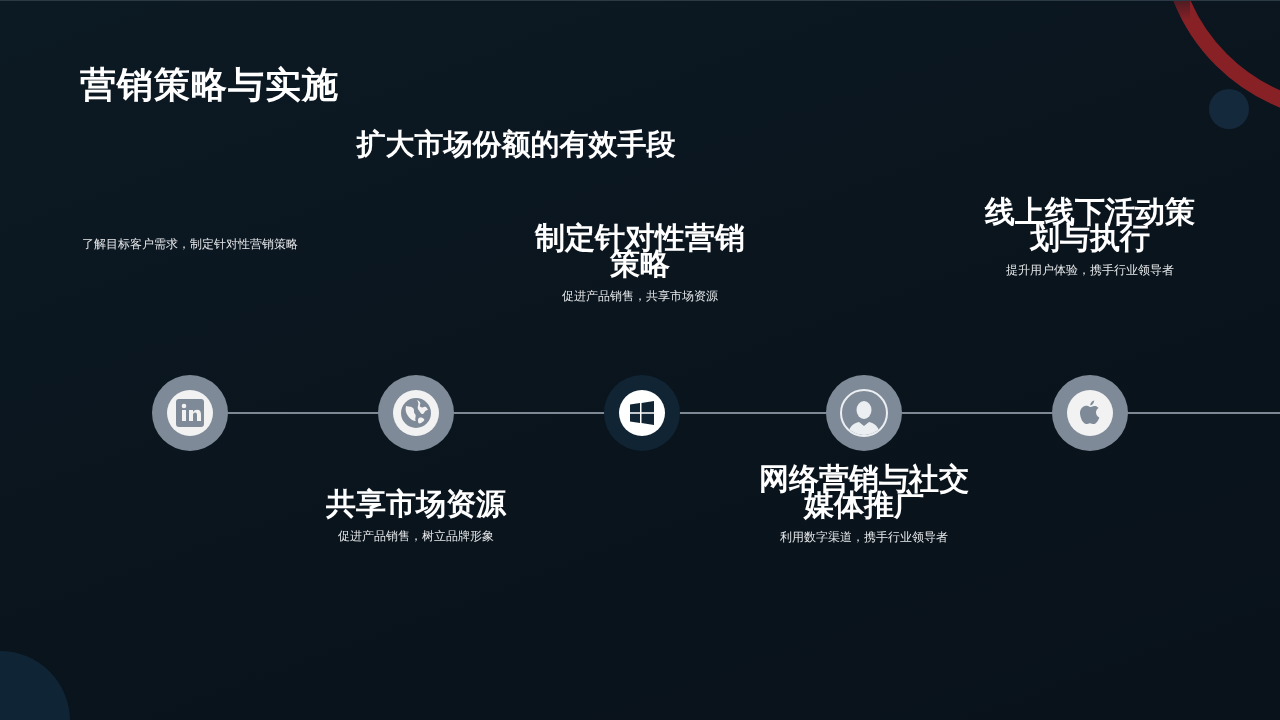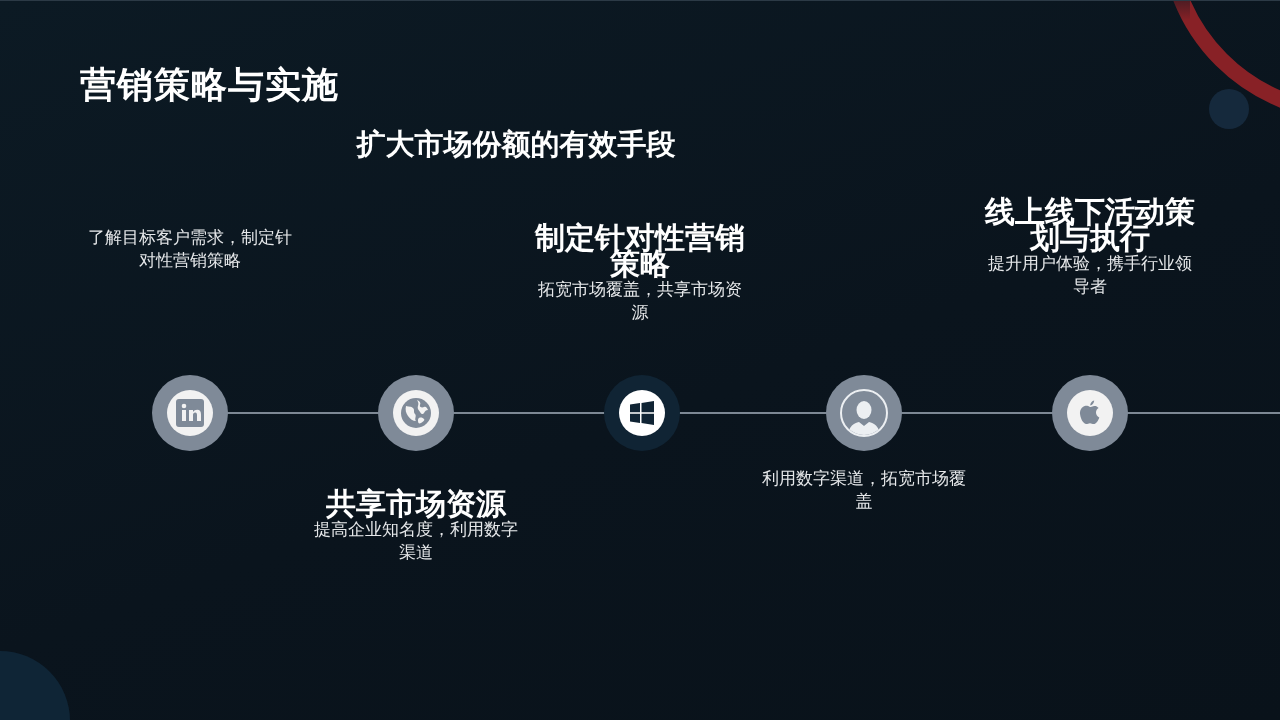--- a/index.html
+++ b/index.html
@@ -59,21 +59,21 @@
       display: flex; align-items: center; justify-content: center;
     }
     .node.active .inner { background: #ffffff; }
     .item {
       position: absolute; width: 230px; text-align: center;
     }
     .item .head {
       font-size: 30px; font-weight: bold; line-height: 26px;
     }
     .item .desc {
-      font-size: 17px; line-height: 23px; color: #e6e8ea; margin-top: 1px;
+      font-size: 12px; line-height: 23px; color: #e6e8ea; margin-top: 8px;
       padding: 0 6px;
     }
   </style>
 </head>
 <body>
 
 <div class="slide">
   <div class="deco-arc"></div>
   <div class="deco-arc-fade"></div>
   <div class="deco-dot-top"></div>
@@ -134,29 +134,30 @@
       </svg>
     </div>
   </div>
 
   <div class="item" style="left:75px; top:224px;">
     <div class="desc">了解目标客户需求，制定针对性营销策略</div>
   </div>
 
   <div class="item" style="left:301px; top:490px;">
     <div class="head">共享市场资源</div>
-    <div class="desc">提高企业知名度，利用数字渠道</div>
+    <div class="desc">促进产品销售，树立品牌形象</div>
   </div>
 
   <div class="item" style="left:525px; top:224px;">
     <div class="head">制定针对性营销策略</div>
-    <div class="desc">拓宽市场覆盖，共享市场资源</div>
+    <div class="desc">促进产品销售，共享市场资源</div>
   </div>
 
   <div class="item" style="left:749px; top:465px;">
-    <div class="desc">利用数字渠道，拓宽市场覆盖</div>
+    <div class="head">网络营销与社交媒体推广</div>
+    <div class="desc">利用数字渠道，携手行业领导者</div>
   </div>
 
   <div class="item" style="left:975px; top:198px;">
     <div class="head">线上线下活动策划与执行</div>
     <div class="desc">提升用户体验，携手行业领导者</div>
   </div>
 </div>
 
 </body></html>

